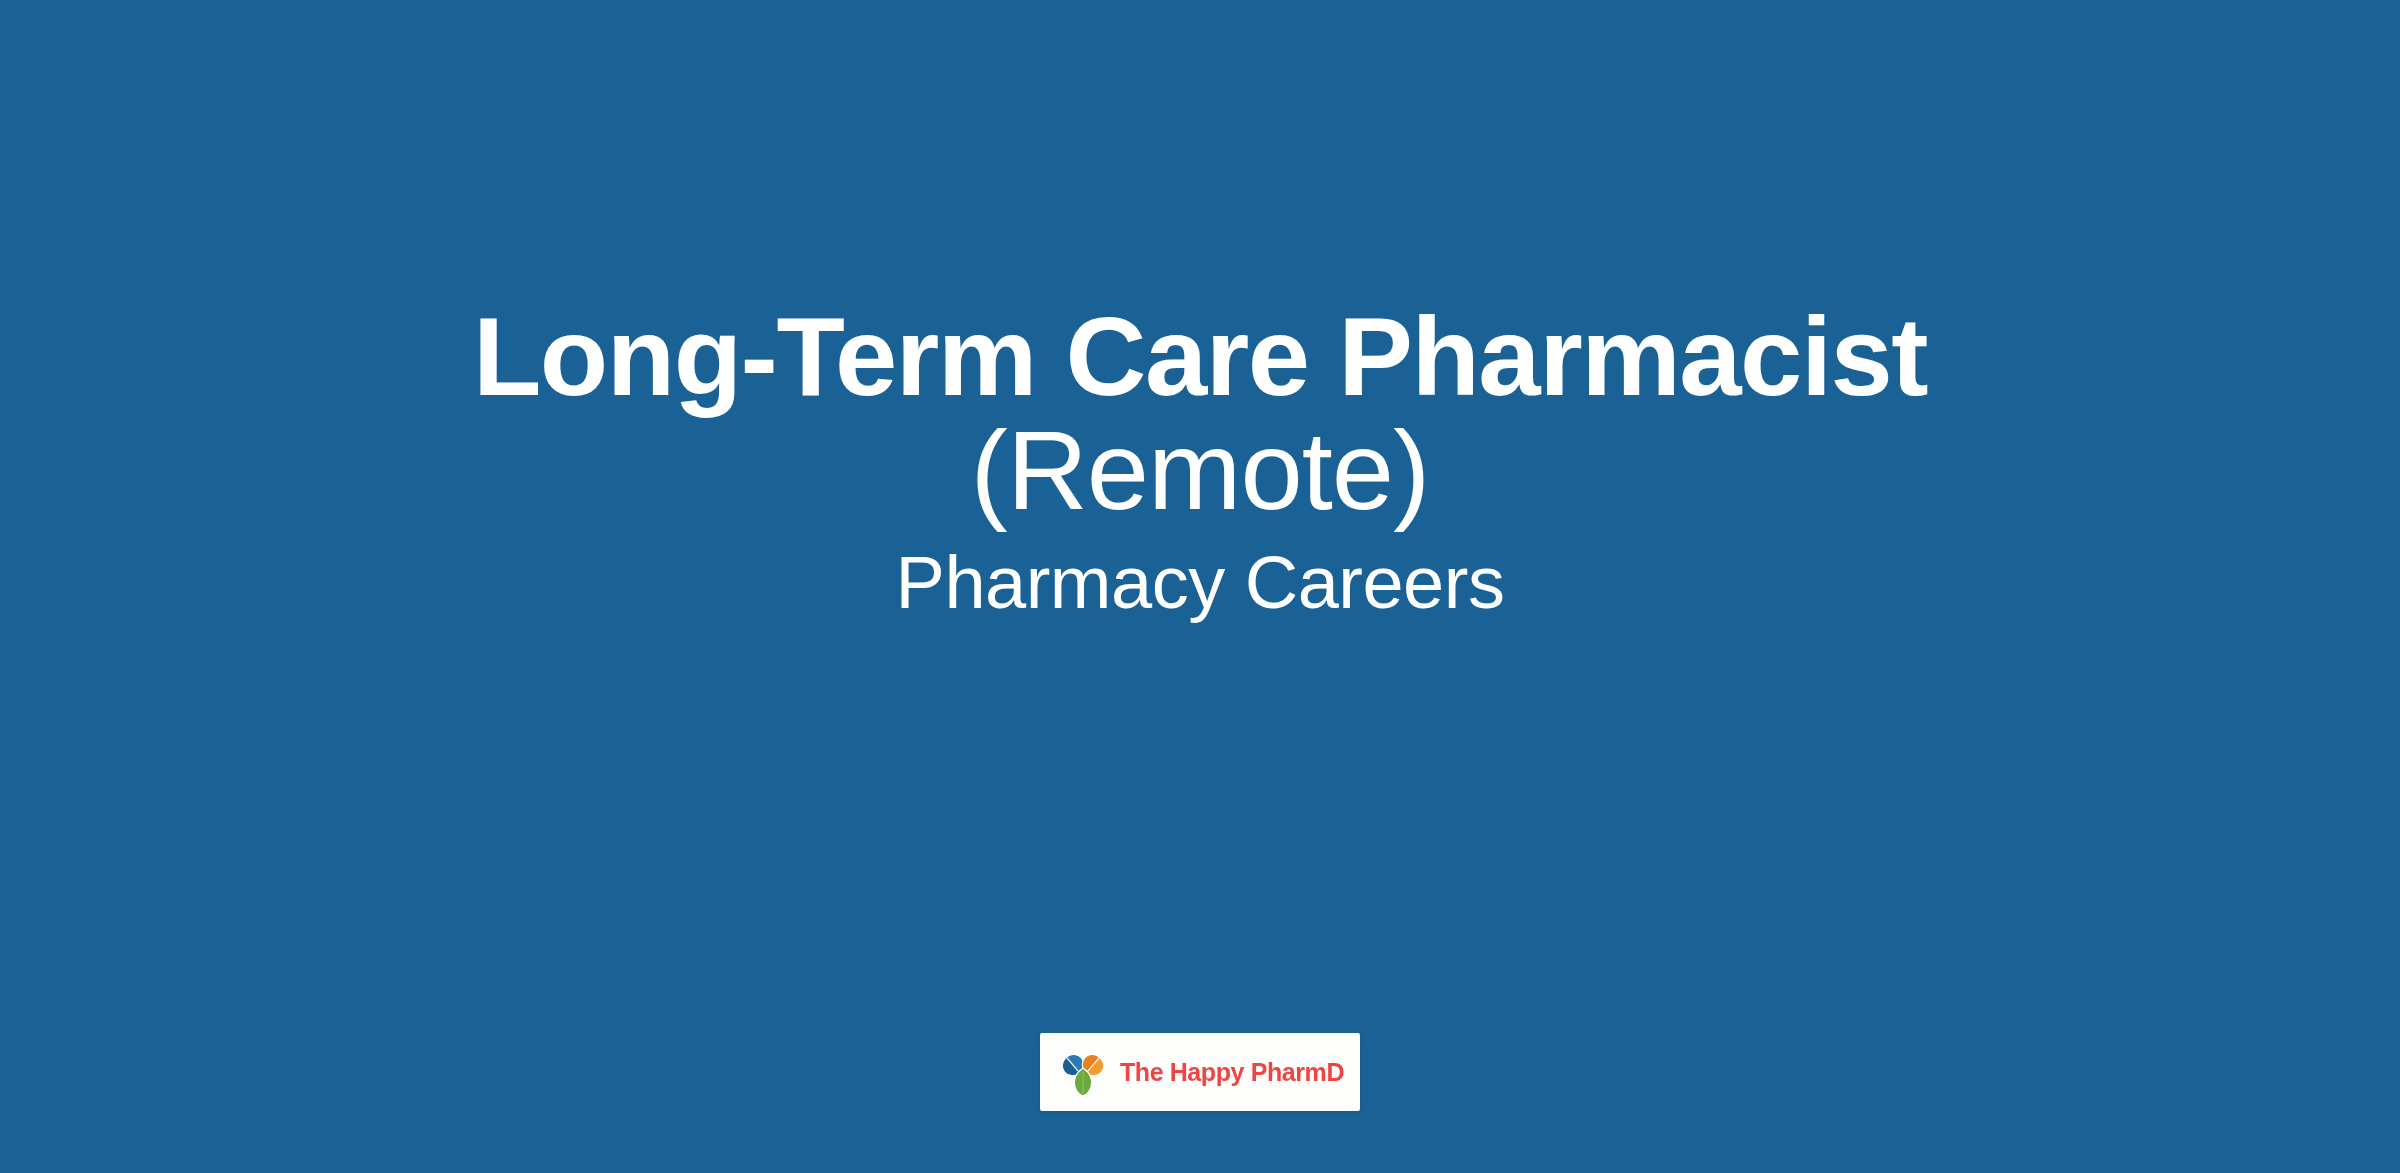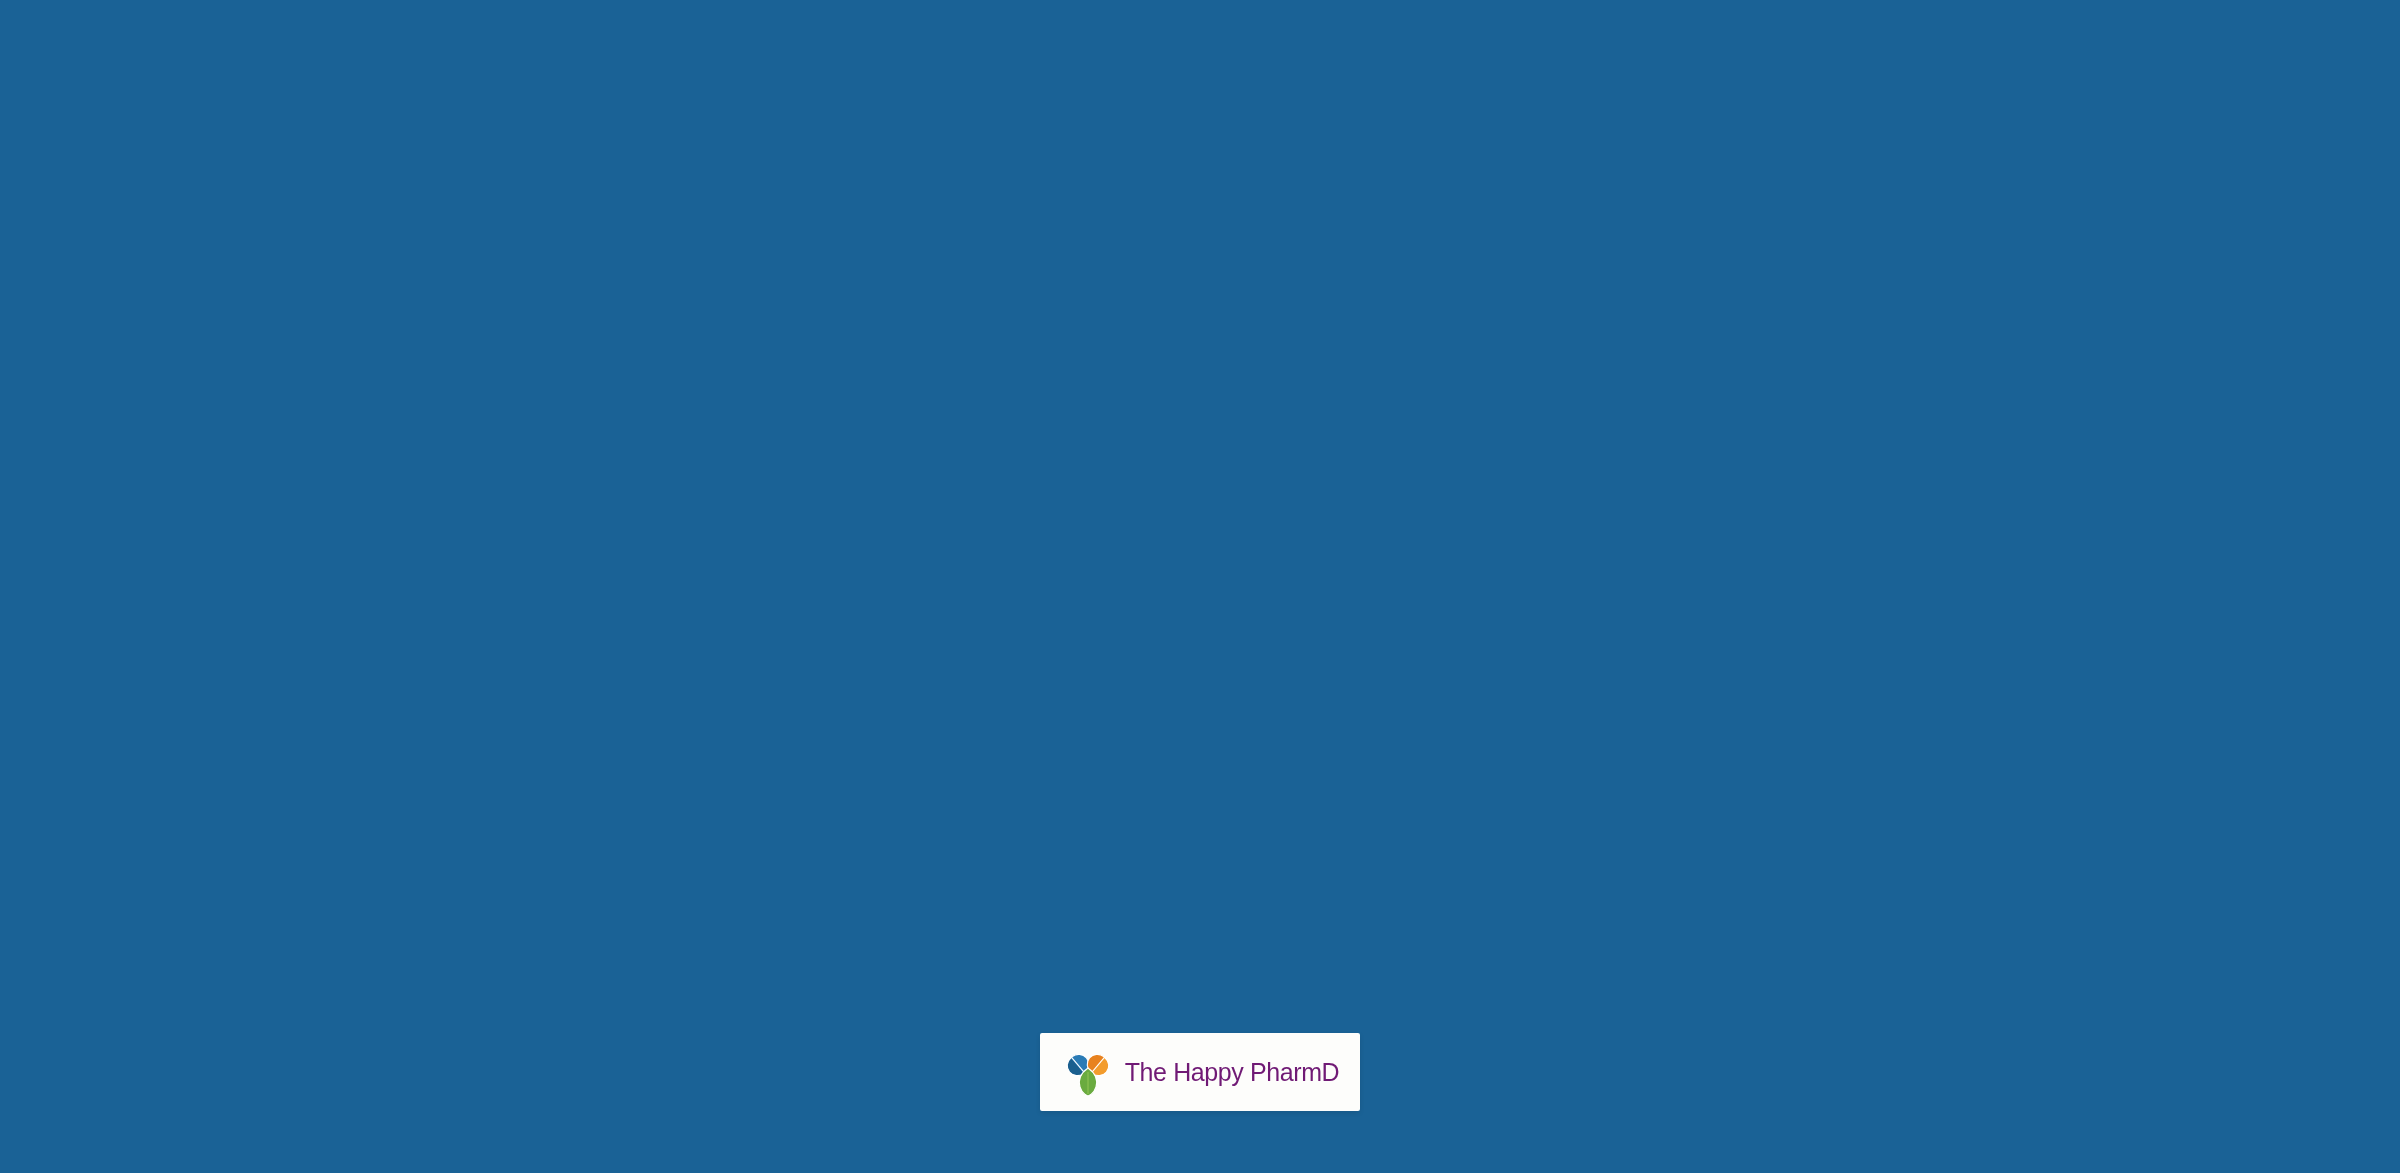--- a/index.html
+++ b/index.html
@@ -84,33 +84,40 @@
 
   .logo-mark {
     flex: 0 0 auto;
     width: 54px;
     height: 50px;
     display: block;
   }
 
   .logo-wordmark {
     font-family: "Liberation Sans", sans-serif;
-    font-weight: 400;
+    font-weight: 700;
     font-size: 25px;
     letter-spacing: -0.4px;
-    color: #701a75;
+    color: #ef4444;
     white-space: nowrap;
     line-height: 1;
   }
 </style>
 </head>
 <body>
 
 <div class="slide">
 
+  <div class="text-block">
+    <h1 class="job-title">
+      <span>Long-Term Care Pharmacist</span>
+      <span class="title-remote">(Remote)</span>
+    </h1>
+    <div class="job-subtitle">Pharmacy Careers</div>
+  </div>
 
   <div class="logo-card">
 
     <span class="logo-mark">
       <svg viewBox="0 0 108 100" width="54" height="50" aria-hidden="true">
 
         <g transform="rotate(-40 34 36)">
           <rect x="12" y="16" width="44" height="40" rx="20" ry="20" fill="#1a5f8e"></rect>
           <path d="M32 16 H36 A20 20 0 0 1 56 36 A20 20 0 0 1 36 56 H32 Z" fill="#2a7bb5"></path>
           <rect x="12" y="16" width="44" height="40" rx="20" ry="20" fill="none" stroke="#ffffff" stroke-width="2.2"></rect>

